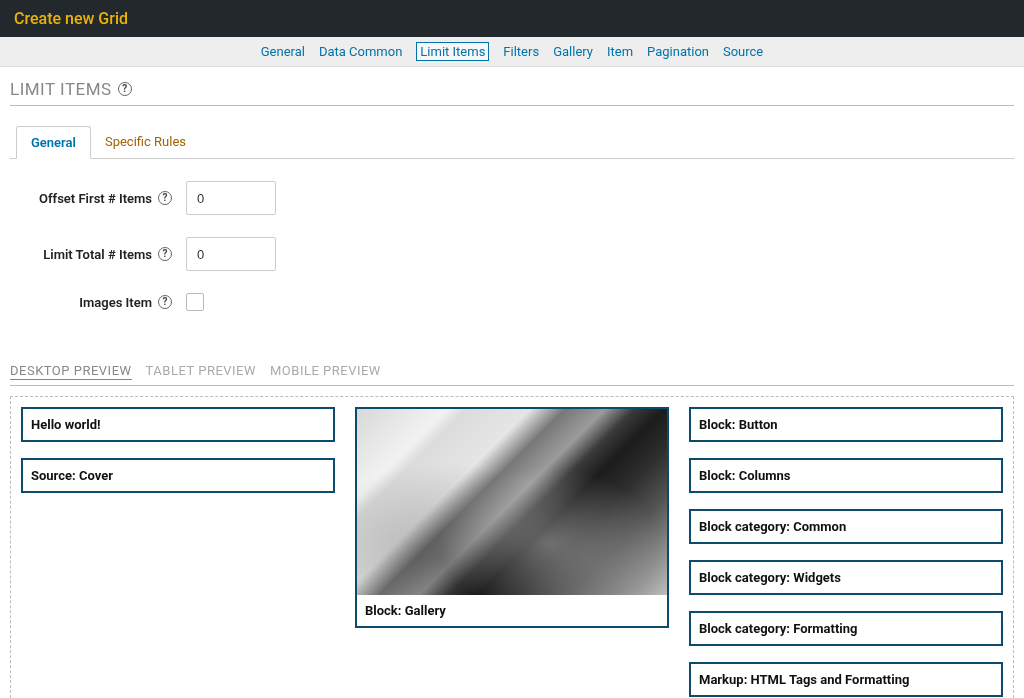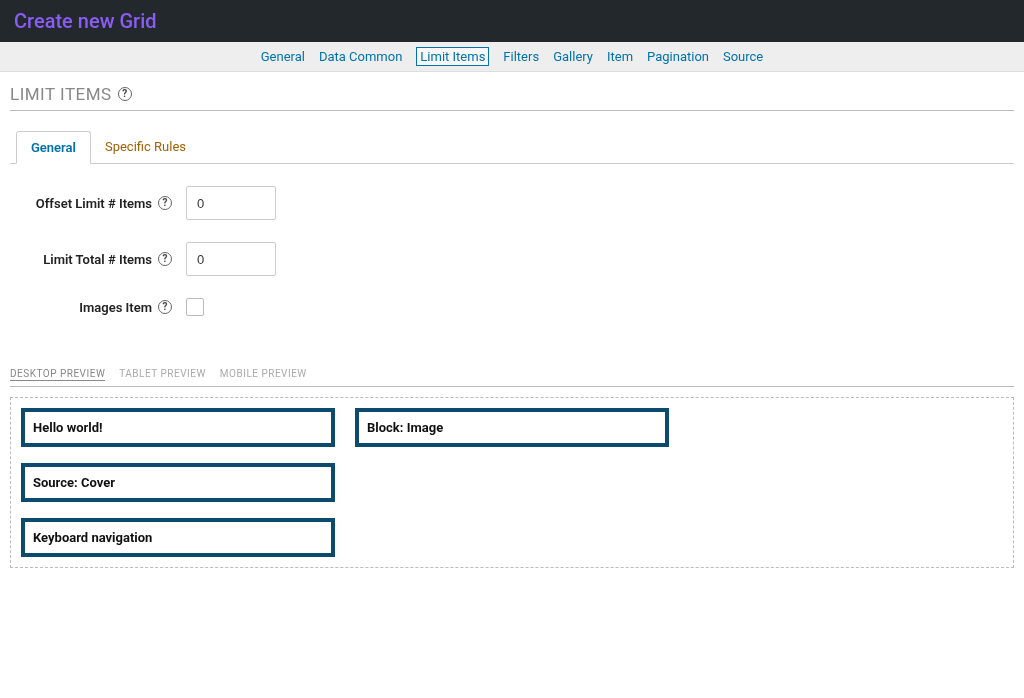--- a/index.html
+++ b/index.html
@@ -1,18 +1,18 @@
 <!DOCTYPE html>
 <html><head>
 <meta charset="utf-8">
 <style>
   * { box-sizing: border-box; margin: 0; padding: 0; }
   body { font-family: -apple-system, BlinkMacSystemFont, "Segoe UI", Roboto, Helvetica, Arial, sans-serif; background: #fff; width: 1024px; }
   
-  .titlebar { background: #23282d; color: #8b5cf6; padding: 9px 14px; font-size: 20px; font-weight: 500; }
+  .titlebar { background: #23282d; color: #eab308; padding: 9px 14px; font-size: 16px; font-weight: 500; }
   
   .navbar { background: #eeeeee; border-bottom: 1px solid #ddd; height: 30px; display: flex; justify-content: center; align-items: center; gap: 14px; font-size: 13px; }
   .navbar a { color: #0073aa; text-decoration: none; cursor: pointer; }
   .navbar a.active { border: 1px solid #0073aa; padding: 1px 3px; background: #f7f7f7; }
   
   .content { padding: 12px 10px 0 10px; }
   
   .section-header { display: flex; align-items: center; gap: 6px; border-bottom: 1px solid #bbb; padding-bottom: 6px; margin-bottom: 20px; }
   .section-header .label { color: #888; font-size: 17px; font-weight: 400; letter-spacing: 0.5px; }
   
@@ -22,27 +22,27 @@
   .tab { padding: 8px 14px; font-size: 13px; color: #a16207; cursor: pointer; }
   .tab.active { color: #0073aa; font-weight: 600; border: 1px solid #ccc; border-bottom: 1px solid #fff; border-radius: 3px 3px 0 0; margin-bottom: -1px; background: #fff; }
   
   .form-area { padding: 22px 6px 10px 6px; }
   .form-row { display: flex; align-items: center; margin-bottom: 22px; }
   .form-label { width: 170px; text-align: right; font-size: 13px; font-weight: 600; color: #222; display: flex; justify-content: flex-end; align-items: center; gap: 6px; padding-right: 14px; }
   .form-input { width: 90px; height: 34px; border: 1px solid #ccc; border-radius: 2px; padding: 0 10px; font-size: 13px; color: #333; }
   .form-check { width: 18px; height: 18px; border: 1px solid #bbb; border-radius: 2px; background: #fff; }
   
   .preview-tabs { display: flex; gap: 14px; border-bottom: 1px solid #bbb; padding-bottom: 6px; margin-top: 20px; margin-bottom: 10px; }
-  .preview-tab { color: #aaa; font-size: 10px; letter-spacing: 0.5px; cursor: pointer; }
+  .preview-tab { color: #aaa; font-size: 13px; letter-spacing: 0.5px; cursor: pointer; }
   .preview-tab.active { color: #888; border-bottom: 1px solid #888; padding-bottom: 1px; margin-bottom: -1px; }
   
   .preview-box { border: 1px dashed #bbb; padding: 10px; }
   .preview-grid { display: grid; grid-template-columns: 1fr 1fr 1fr; gap: 16px 20px; align-items: start; }
   .preview-col { display: flex; flex-direction: column; gap: 16px; }
-  .preview-item { border: 4px solid #0c4a6e; padding: 8px 8px; font-size: 13px; font-weight: 700; color: #111; }
+  .preview-item { border: 2px solid #0c4a6e; padding: 8px 8px; font-size: 13px; font-weight: 700; color: #111; }
   .preview-item.img { padding: 0; }
   .preview-item.img .img-box { height: 186px; background: linear-gradient(135deg, #d8d8d8 0%, #f2f2f2 18%, #dcdcdc 22%, #e5e5e5 35%, #787878 42%, #9b9b9b 50%, #3a3a3a 56%, #1c1c1c 62%, #2d2d2d 70%, #545454 80%, #bdbdbd 100%); position: relative; }
   .preview-item.img .img-box::after { content:""; position:absolute; inset:0; background: radial-gradient(ellipse at 62% 72%, rgba(255,255,255,0.35) 0%, rgba(255,255,255,0) 40%), radial-gradient(ellipse at 28% 80%, rgba(0,0,0,0.25) 0%, rgba(0,0,0,0) 45%); }
   .preview-item.img .img-caption { padding: 8px 8px; font-size: 13px; font-weight: 700; color: #111; }
 </style>
 </head>
 <body>
 
 <div class="titlebar">
   <span>Create new Grid</span>
@@ -67,21 +67,21 @@
   </div>
 
   <div class="tab-strip">
     <div class="tab active">General</div>
     <div class="tab">Specific Rules</div>
   </div>
 
   <div class="form-area">
     <div class="form-row">
       <div class="form-label">
-        <span>Offset Limit # Items</span>
+        <span>Offset First # Items</span>
         <span class="help-icon">?</span>
       </div>
       <input class="form-input" type="text" value="0" style="">
     </div>
     <div class="form-row">
       <div class="form-label">
         <span>Limit Total # Items</span>
         <span class="help-icon">?</span>
       </div>
       <input class="form-input" type="text" value="0" style="">
@@ -99,21 +99,31 @@
     <div class="preview-tab active">DESKTOP PREVIEW</div>
     <div class="preview-tab">TABLET PREVIEW</div>
     <div class="preview-tab">MOBILE PREVIEW</div>
   </div>
 
   <div class="preview-box">
     <div class="preview-grid">
       <div class="preview-col">
         <div class="preview-item">Hello world!</div>
         <div class="preview-item">Source: Cover</div>
-        <div class="preview-item">Keyboard navigation</div>
       </div>
       <div class="preview-col">
-        <div class="preview-item">Block: Image</div>
+        <div class="preview-item img">
+          <div class="img-box"></div>
+          <div class="img-caption">Block: Gallery</div>
+        </div>
+      </div>
+      <div class="preview-col">
+        <div class="preview-item">Block: Button</div>
+        <div class="preview-item">Block: Columns</div>
+        <div class="preview-item">Block category: Common</div>
+        <div class="preview-item">Block category: Widgets</div>
+        <div class="preview-item">Block category: Formatting</div>
+        <div class="preview-item">Markup: HTML Tags and Formatting</div>
       </div>
     </div>
   </div>
 
 </div>
 
 </body></html>

